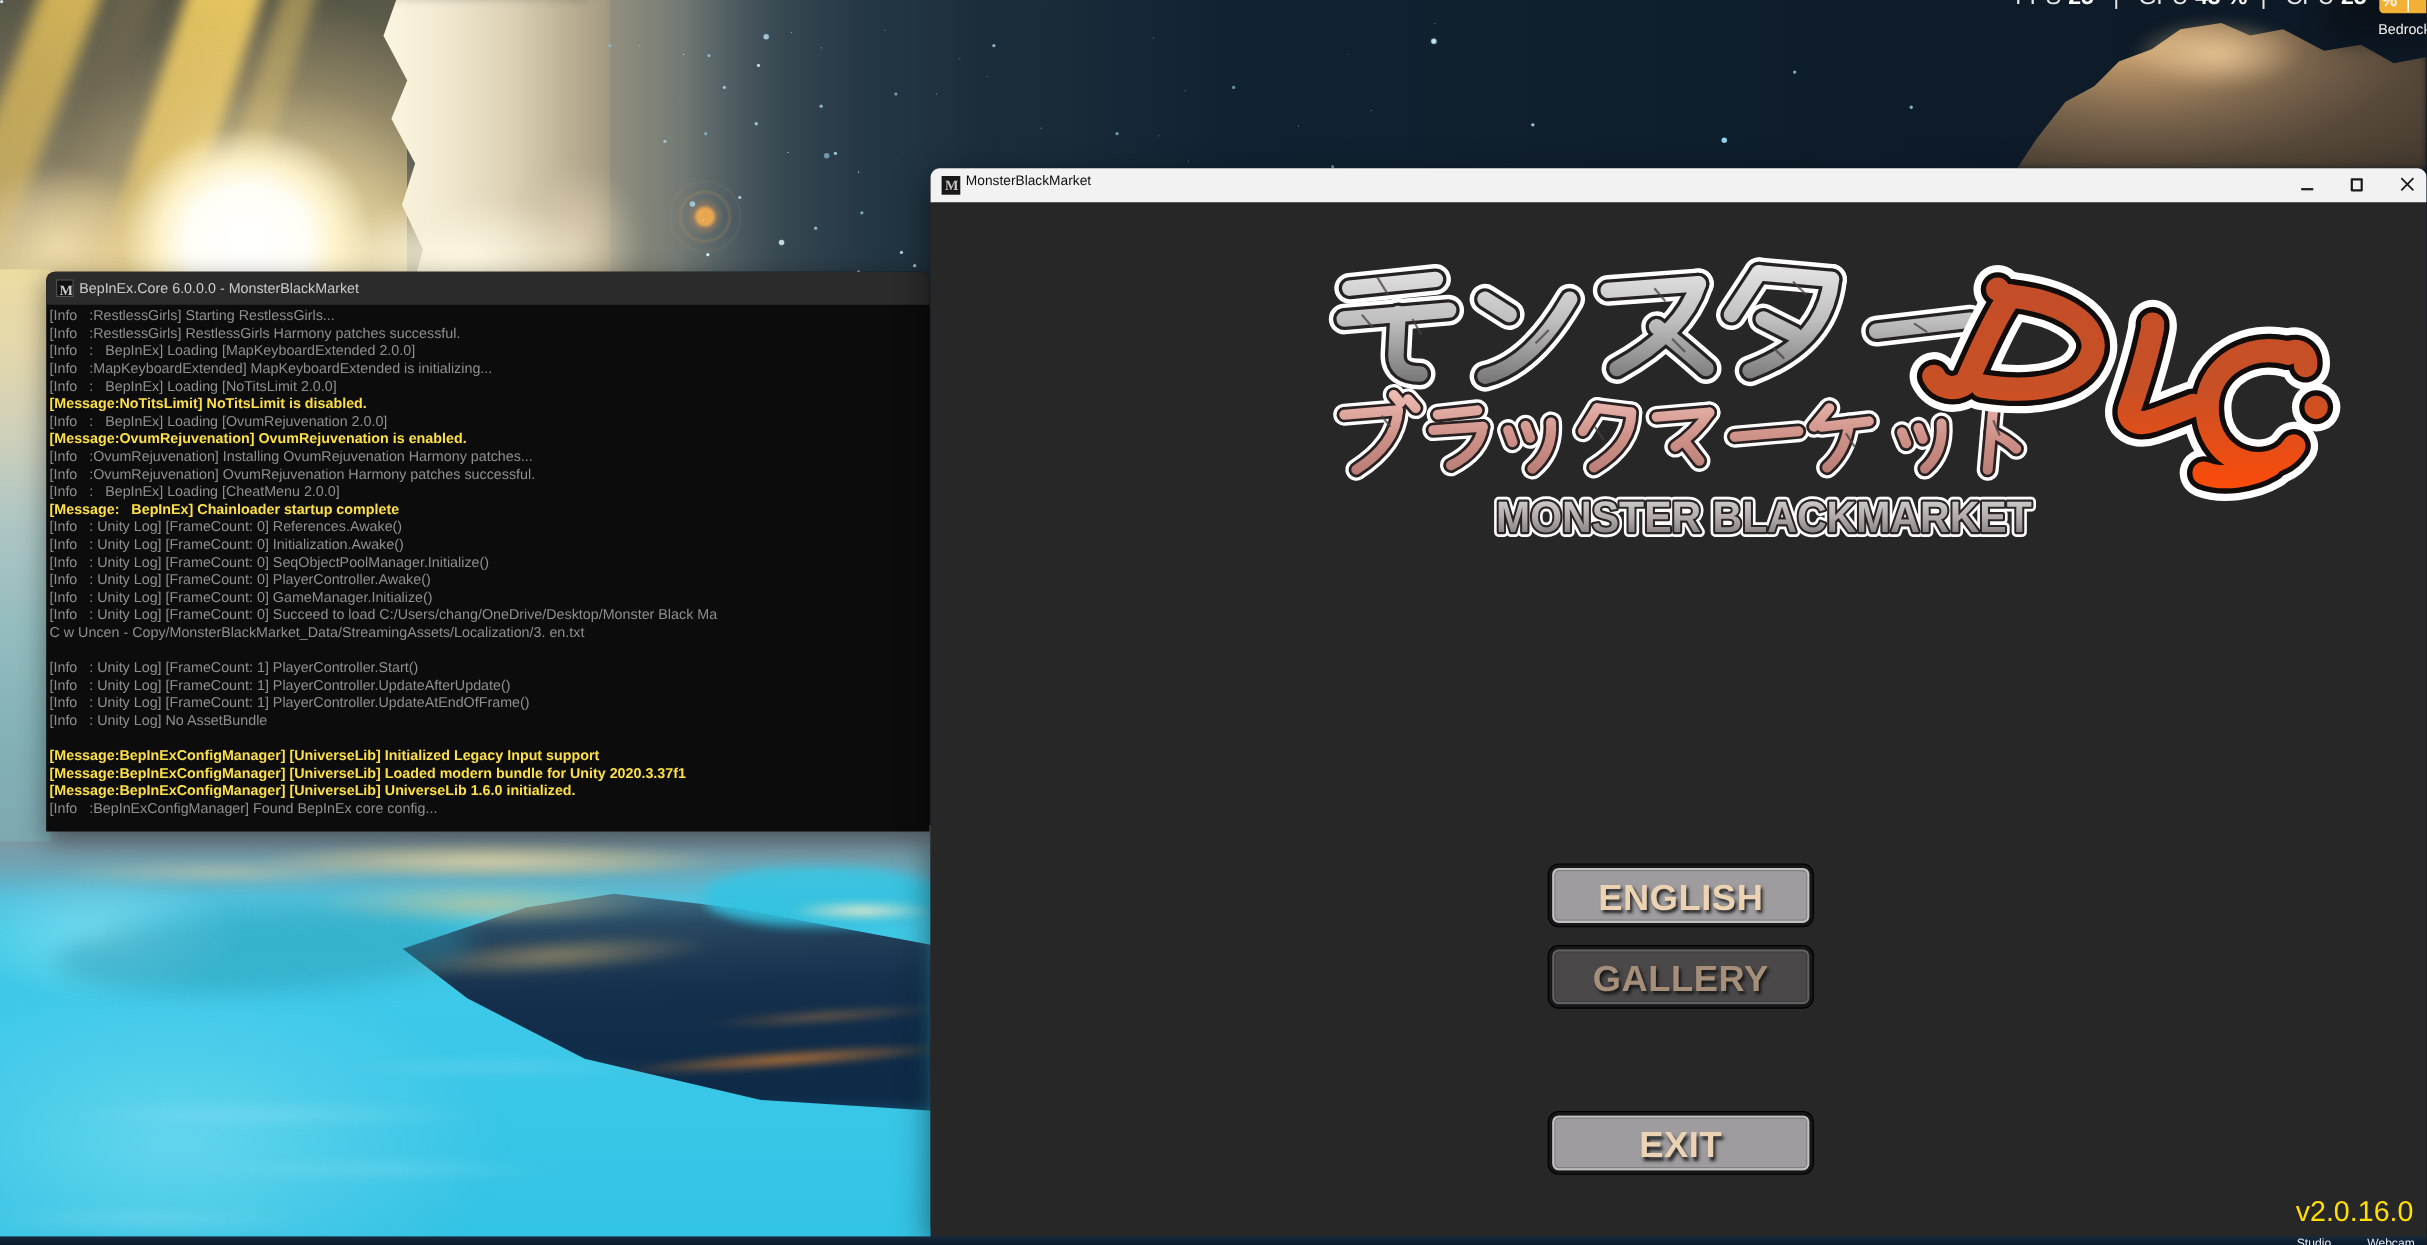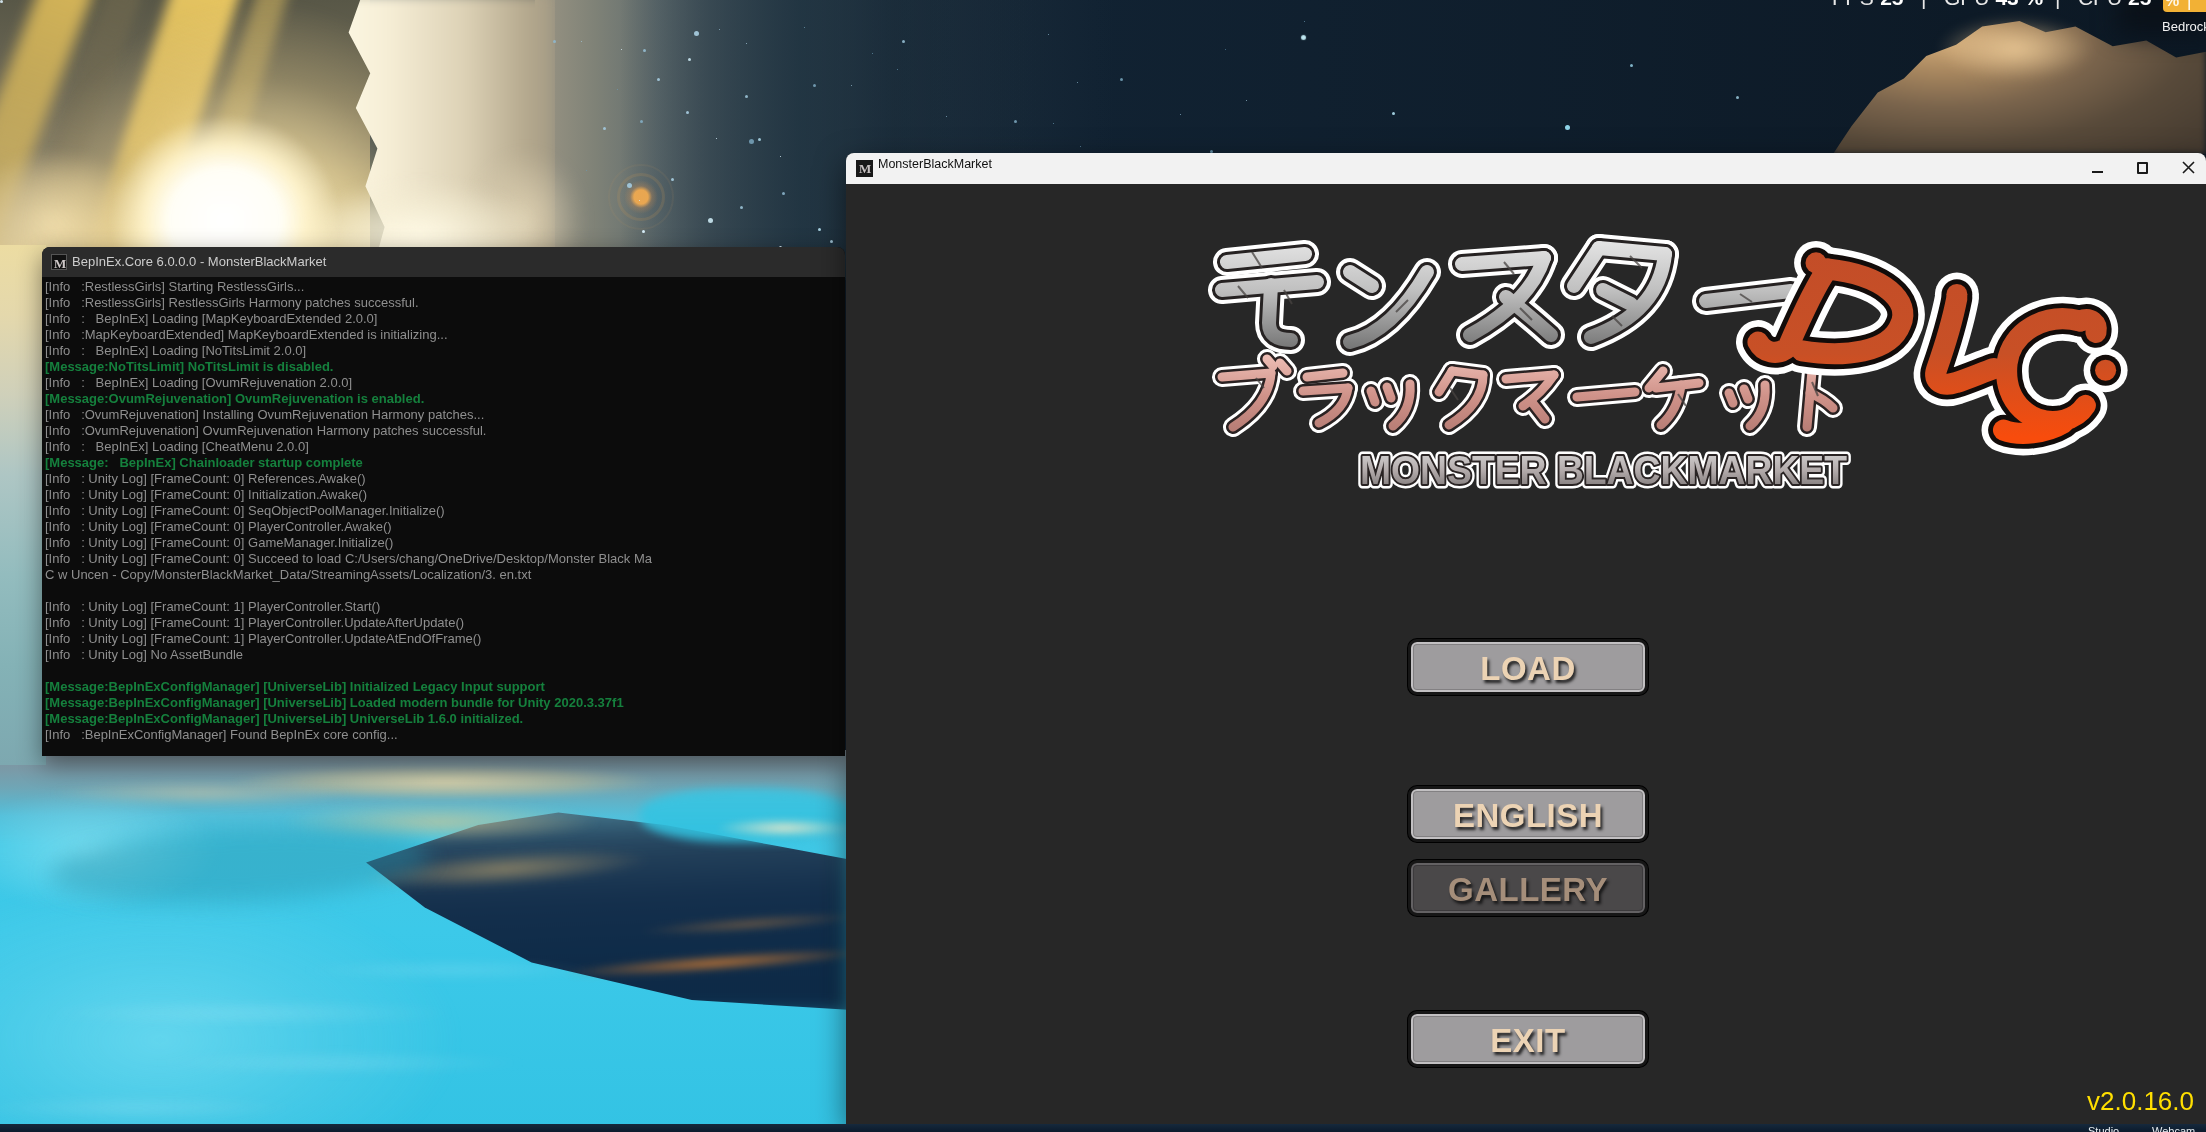--- a/index.html
+++ b/index.html
@@ -80,21 +80,21 @@
 #tstudio{left:2088px;top:1125px;color:#e8eef2;font-size:11px}
 #twebcam{left:2152px;top:1125px;color:#e8eef2;font-size:11px}
 
 
 #console{left:42px;top:247px;width:803px;height:509px;border-radius:8px 8px 0 0;background:#0c0c0c;box-shadow:0 8px 24px rgba(0,0,0,.45)}
 #ctitle{position:absolute;left:0;top:0;width:100%;height:30px;background:#2b2b2b;border-radius:8px 8px 0 0;color:#cccccc;font-size:13px;line-height:30px}
 #ctitle .txt{position:absolute;left:30px;top:0}
 #cicon{position:absolute;left:9px;top:7px;width:16px;height:16px;background:#111;border:1px solid #555;overflow:hidden}
 #clog{position:absolute;left:3px;top:32px;width:797px;height:474px;overflow:hidden;
 font-family:Liberation Sans, sans-serif;font-size:13px;line-height:16px;color:#8f8f8f;white-space:pre}
-#clog b{color:#15803d;font-weight:bold}
+#clog b{color:#fde047;font-weight:bold}
 
 
 #game{left:846px;top:153px;width:1360px;height:971px;border-radius:8px 8px 8px 8px;background:#272727;box-shadow:0 10px 30px rgba(0,0,0,.5)}
 #gtitle{position:absolute;left:0;top:0;width:100%;height:31px;background:#f2f2f2;border-radius:8px 8px 0 0;color:#101010;font-size:12.5px}
 #gtitle .txt{position:absolute;left:32px;top:4px}
 #gicon{position:absolute;left:10px;top:7px;width:17px;height:17px;background:#181818;overflow:hidden}
 #gbody{position:absolute;left:0;top:31px;width:100%;height:1100px;background:#272727;border-radius:0 0 8px 8px;overflow:hidden}
 
 
 .btn{position:absolute;left:562px;width:240px;height:56px;background:#9e9c9e;border:3px solid #161616;border-radius:9px;box-shadow:inset 0 0 0 2px #c2c0c2, inset 0 0 0 3px #828082, 0 0 0 1px #000;
@@ -302,21 +302,20 @@
             <path d="M612,152 L618,166"></path>
         </g>
         <text x="160" y="254" textLength="487" lengthAdjust="spacingAndGlyphs" font-family="Liberation Sans, sans-serif" font-weight="bold" font-size="40" stroke="#ffffff" stroke-width="9" stroke-linejoin="round" paint-order="stroke" fill="#fff">MONSTER BLACKMARKET</text>
         <text x="160" y="254" textLength="487" lengthAdjust="spacingAndGlyphs" font-family="Liberation Sans, sans-serif" font-weight="bold" font-size="40" stroke="#2a2424" stroke-width="4" stroke-linejoin="round" paint-order="stroke" fill="url(#gv3)">MONSTER BLACKMARKET</text>
         <g transform="translate(74,10) scale(0.88)">
         <use href="#dlc" stroke="#ffffff" stroke-width="50"></use>
         <use href="#dlc" stroke="#120c0a" stroke-width="35"></use>
         <use href="#dlc" stroke="url(#gor)" stroke-width="24"></use>
         </g>
       </svg>
-      <div class="btn" style="top:455px">LOAD</div>
       <div class="btn" style="top:602px">ENGLISH</div>
       <div class="btn dark" style="top:676px">GALLERY</div>
       <div class="btn" style="top:827px">EXIT</div>
       <div id="ver">v2.0.16.0</div>
     </div>
   </div>
 
   <div class="abs" id="taskbar"></div>
   <div class="abs" id="tstudio">Studio</div>
   <div class="abs" id="twebcam">Webcam</div>

